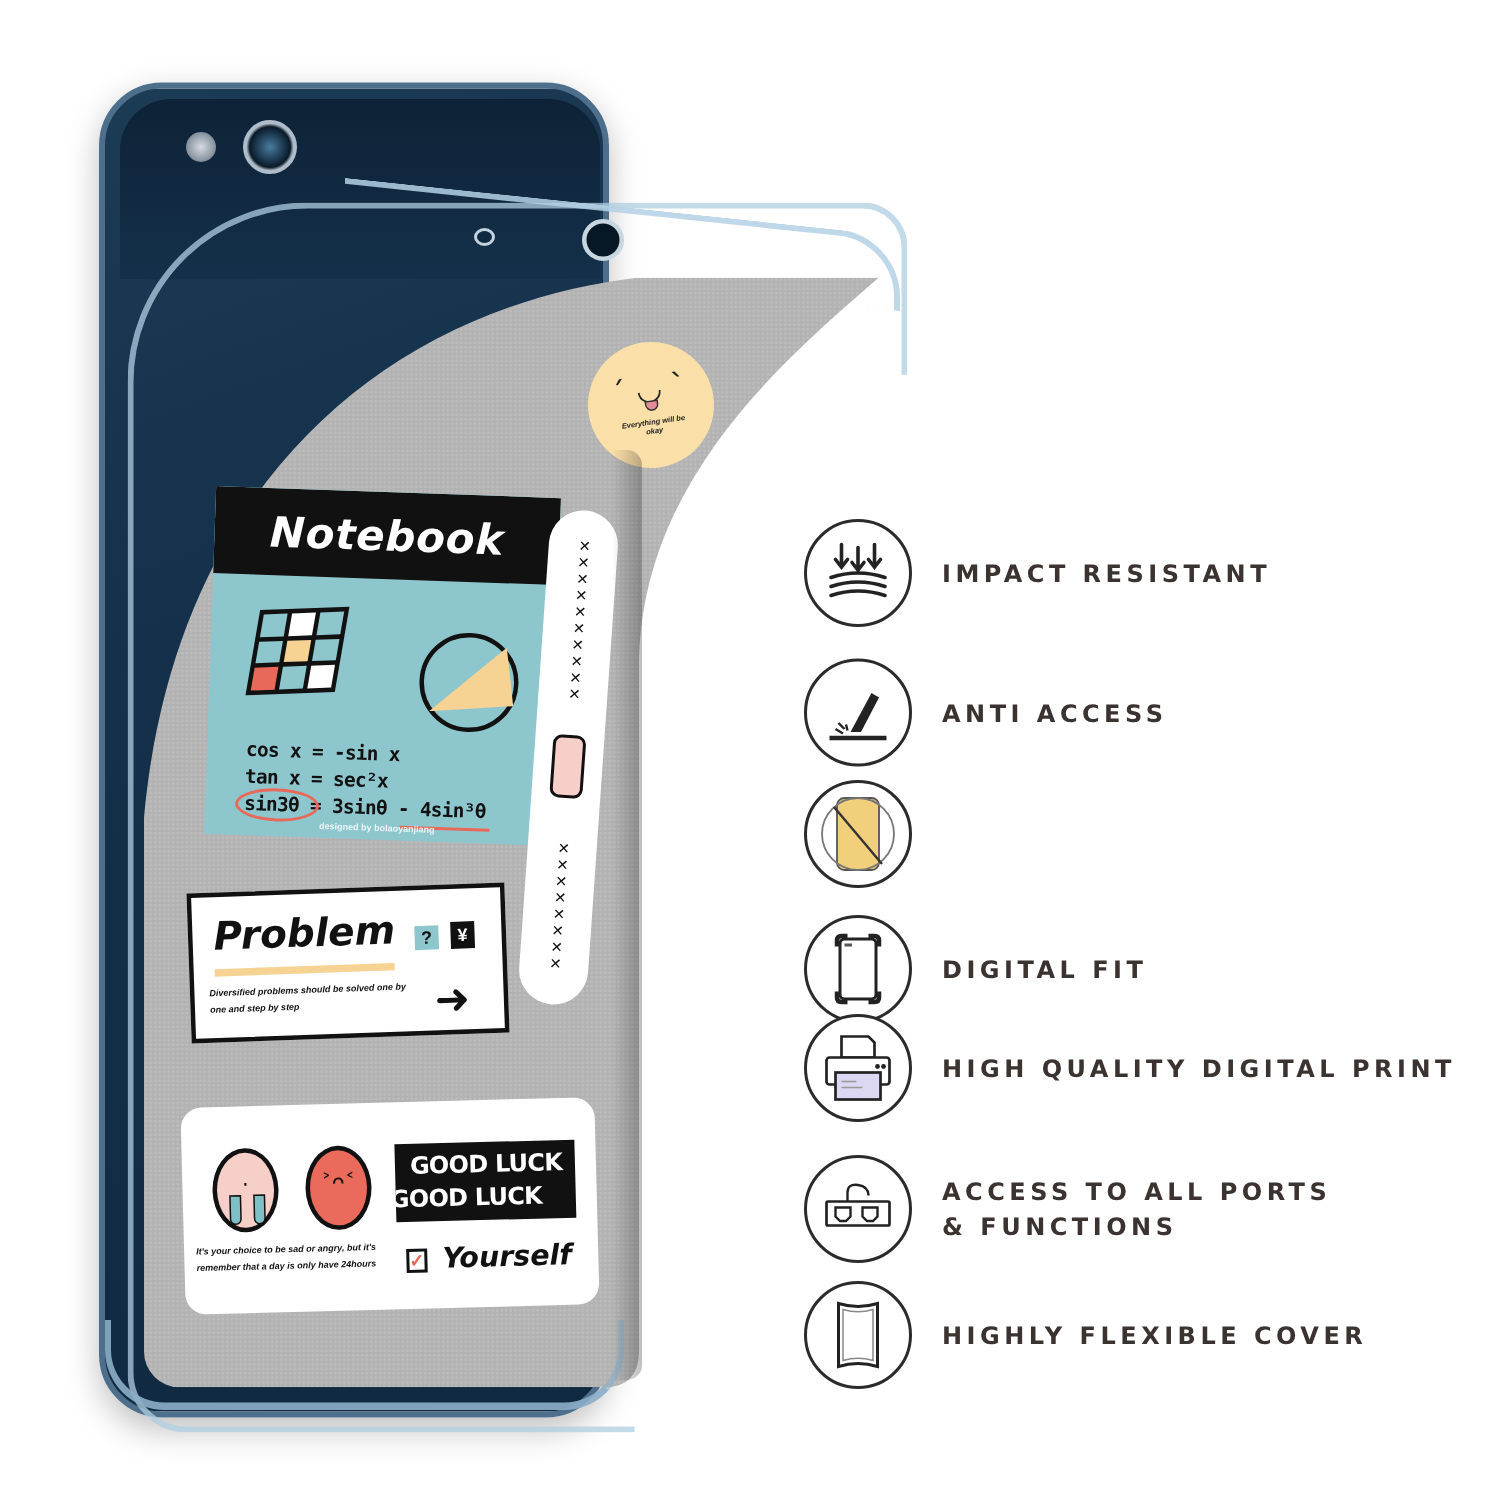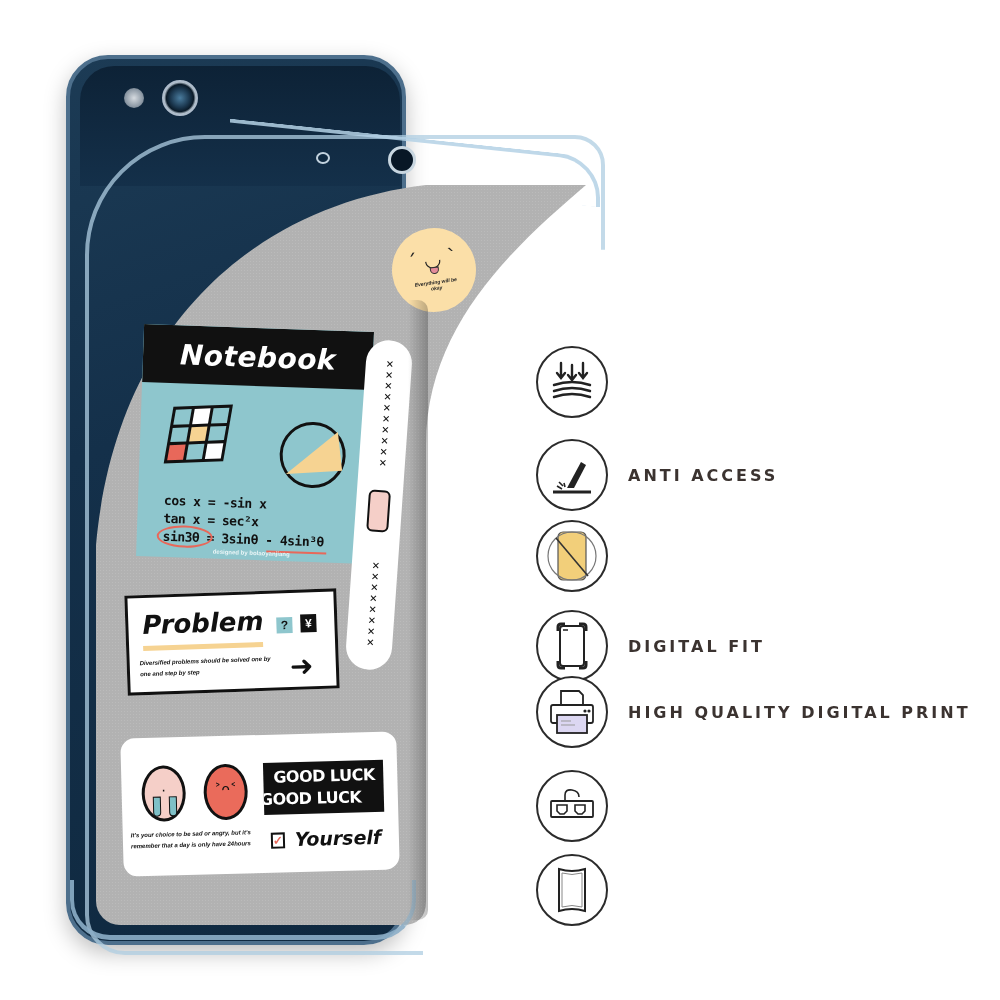--- a/index.html
+++ b/index.html
@@ -265,20 +265,21 @@
         <g stroke="#222" stroke-width="2.4" fill="none" stroke-linecap="round">
           <path d="M14 6 V20 M10 16 L14 21 L18 16"></path>
           <path d="M25 8 V22 M21 18 L25 23 L29 18"></path>
           <path d="M36 6 V20 M32 16 L36 21 L40 16"></path>
           <path d="M7 28 Q25 22 43 28"></path>
           <path d="M7 34 Q25 28 43 34"></path>
           <path d="M7 40 Q25 34 43 40"></path>
         </g>
       </svg>
     </div>
+    <div class="feature-label">IMPACT RESISTANT</div>
   </div>
 
   <div class="feature" style="top:93px">
     <div class="feature-icon">
       <svg width="50" height="50" viewBox="0 0 50 50">
         <path d="M20 38 L34 12 L39 15 L27 38 Z" fill="#222"></path>
         <path d="M10 36 L15 39 M12 32 L16 36 M17 33 L18 37" stroke="#222" stroke-width="1.6"></path>
         <line x1="6" y1="42" x2="44" y2="42" stroke="#222" stroke-width="3"></line>
       </svg>
     </div>
@@ -326,24 +327,29 @@
 
   <div class="feature" style="top:424px">
     <div class="feature-icon">
       <svg width="54" height="50" viewBox="0 0 54 50">
         <path d="M20 20 V14 Q20 8 27 9 Q34 10 34 16" fill="none" stroke="#222" stroke-width="1.6"></path>
         <rect x="6" y="20" width="42" height="16" rx="1" fill="none" stroke="#222" stroke-width="1.8"></rect>
         <path d="M12 24 H22 V30 L19 33 H15 L12 30 Z" fill="none" stroke="#222" stroke-width="1.6"></path>
         <path d="M30 24 H40 V30 L37 33 H33 L30 30 Z" fill="none" stroke="#222" stroke-width="1.6"></path>
       </svg>
     </div>
+    <div class="feature-label">
+      <span class="line2">ACCESS TO ALL PORTS</span>
+      <span class="line2">&amp; FUNCTIONS</span>
+    </div>
   </div>
 
   <div class="feature" style="top:508px">
     <div class="feature-icon">
       <svg width="50" height="54" viewBox="0 0 50 54">
         <path d="M12 6 Q25 10 38 6 V48 Q25 44 12 48 Z" fill="#fff" stroke="#222" stroke-width="2"></path>
         <path d="M15 10 Q25 13 35 10 V44 Q25 41 15 44 Z" fill="none" stroke="#888" stroke-width="1"></path>
       </svg>
     </div>
+    <div class="feature-label">HIGHLY FLEXIBLE COVER</div>
   </div>
 
 </div>
 
 </body></html>

